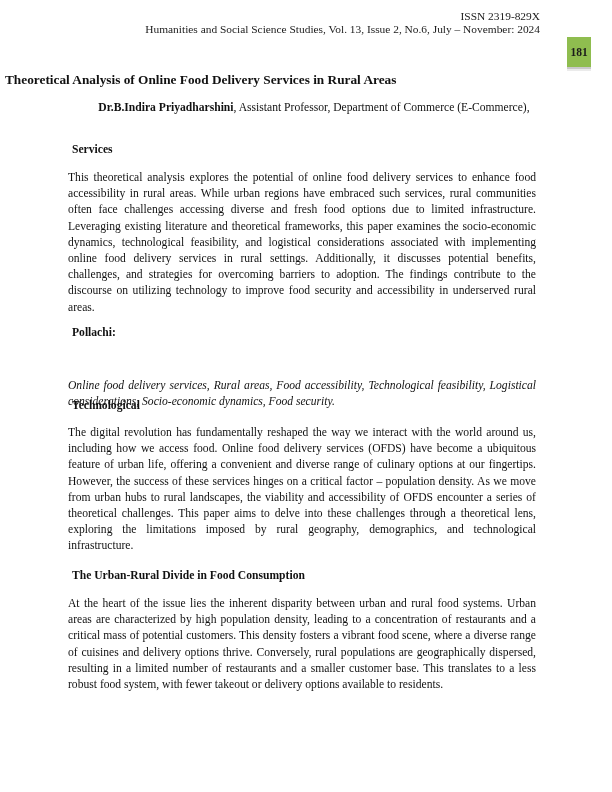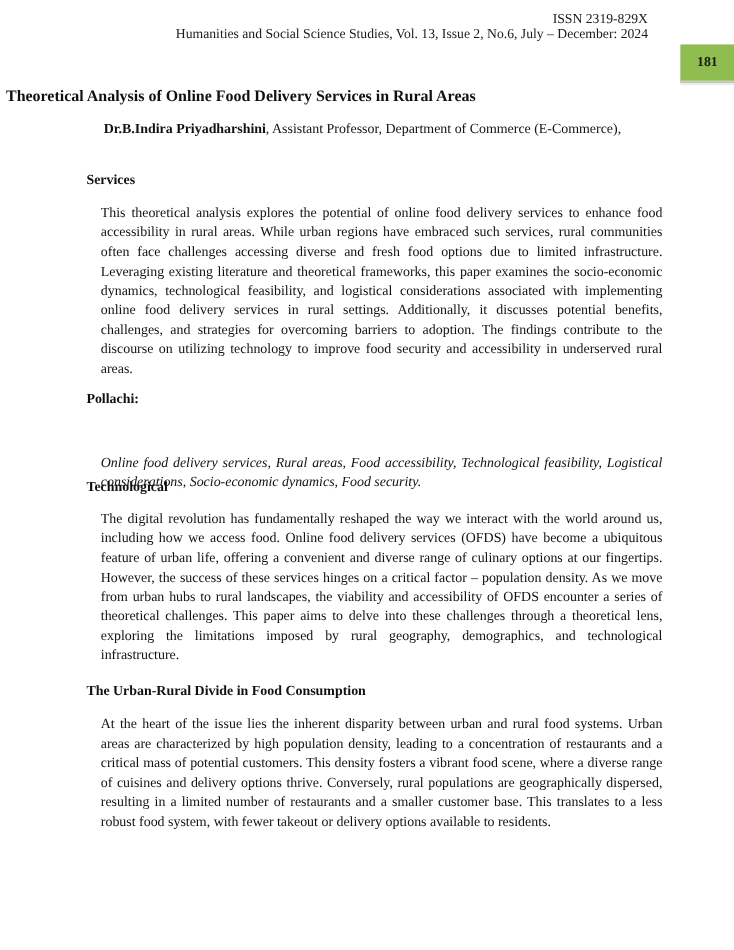--- a/index.html
+++ b/index.html
@@ -23,21 +23,21 @@
       line-height: 13px;
       color: #1a1a1a;
       padding-left: 28px;
     }
     .hdr-issn { top: 10px; }
     .hdr-journal { top: 23px; }
     .page-badge {
       position: absolute;
       left: 567px;
       top: 37px;
-      width: 45px;
+      width: 24px;
       height: 30px;
       background: #8fbd4f;
       border-bottom: 2px solid #c9c9c9;
       box-shadow: 0 2px 0 #ebebeb;
       display: flex;
       align-items: center;
       justify-content: center;
       font-weight: bold;
       font-size: 11.5px;
       color: #1b1b1b;
@@ -47,50 +47,50 @@
       left: 5px;
       width: 612px;
       top: 72px;
       text-align: left;
       font-weight: bold;
       font-size: 13.3px;
       line-height: 16px;
     }
     .author {
       position: absolute;
-      left: 36px;
+      left: 48px;
       width: 532px;
       top: 100px;
       text-align: center;
       font-size: 11.6px;
       line-height: 16px;
     }
     .author b { font-weight: bold; }
     .section-h {
       position: absolute;
       left: 72px;
       font-weight: bold;
       font-size: 11.6px;
       line-height: 14px;
     }
     .para {
       position: absolute;
-      left: 84px;
+      left: 68px;
       width: 468px;
       font-size: 11.6px;
       line-height: 16.2px;
       text-align: justify;
     }
     .para.italic { font-style: italic; }
   </style>
 </head>
 <body>
 
 <div class="hdr hdr-issn">ISSN 2319-829X</div>
-<div class="hdr hdr-journal">Humanities and Social Science Studies, Vol. 13, Issue 2, No.6, July – December: 2024</div>
+<div class="hdr hdr-journal">Humanities and Social Science Studies, Vol. 13, Issue 2, No.6, July – November: 2024</div>
 <div class="page-badge" style="background: rgb(143, 189, 79);">
   <span>181</span>
 </div>
 
 <div class="title">Theoretical Analysis of Online Food Delivery Services in Rural Areas</div>
 
 <div class="author">
   <b>Dr.B.Indira Priyadharshini</b><span>, Assistant Professor, Department of Commerce (E-Commerce),</span><br>
 </div>
 

